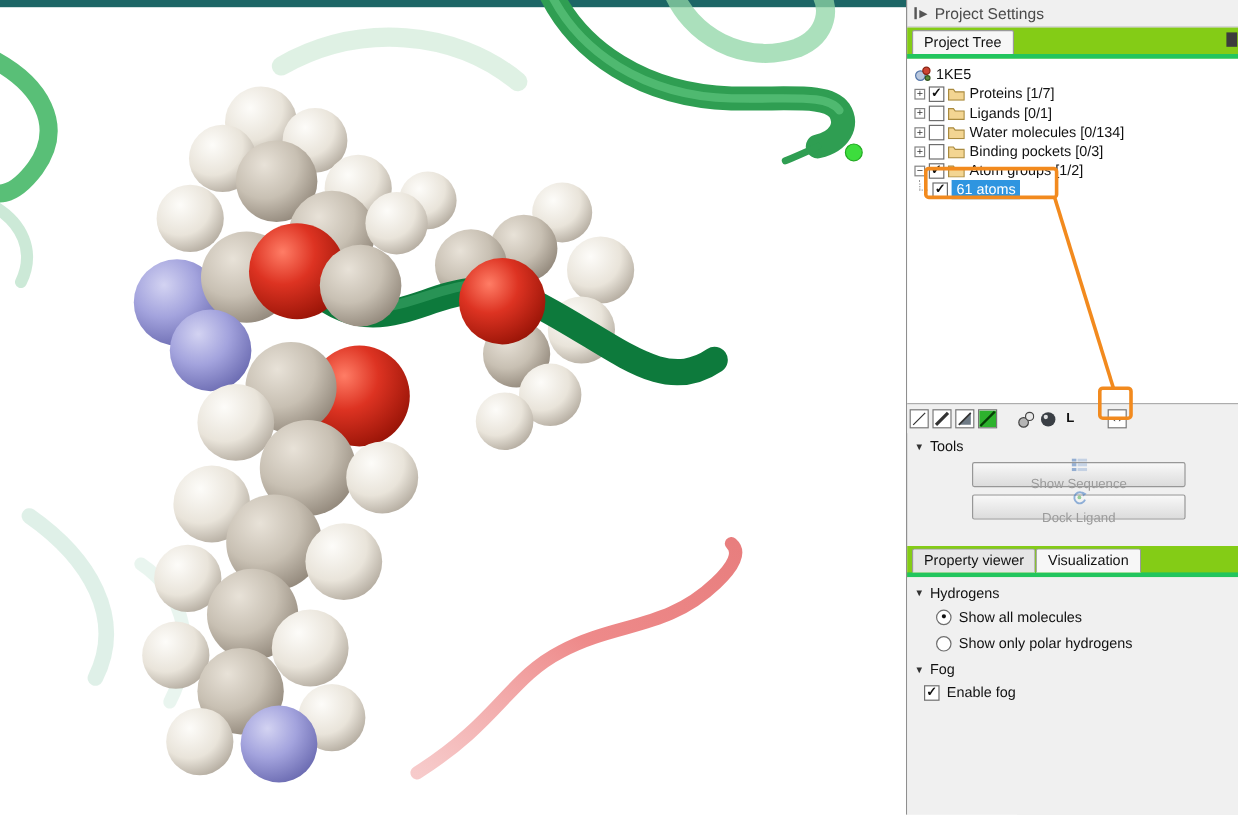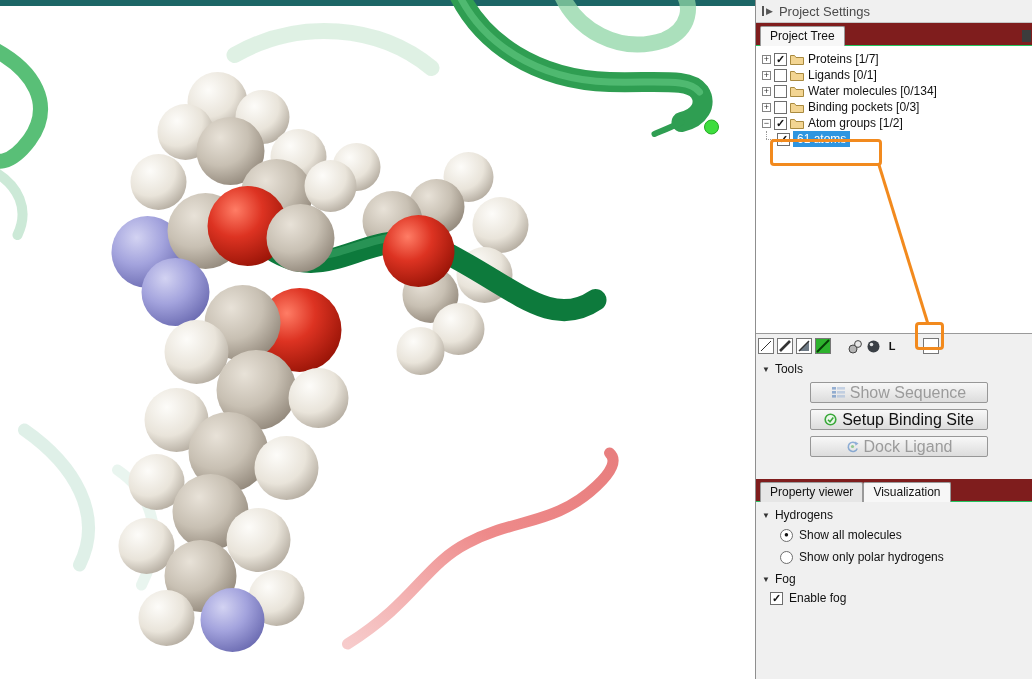--- a/index.html
+++ b/index.html
@@ -12,22 +12,22 @@
   .viewer svg{display:block;width:100%;height:100%;}
 
   
   .side{width:276px;background:#f0f0f0;border-left:1px solid #8f8f8f;
         display:flex;flex-direction:column;position:relative;}
 
   .panel-header{height:22px;display:flex;align-items:center;gap:6px;
         padding:0 6px;border-bottom:1px solid #c6c6c6;color:#4a4a4a;font-size:13px;}
   .hdr-icon{font-size:9px;color:#555;border-left:2px solid #555;padding-left:2px;line-height:10px;}
 
-  .tabbar{display:flex;align-items:flex-end;height:22px;padding-left:4px;
-        border-bottom:1px solid #22c55e;background:#7f1d1d;}
+  .tabbar{display:flex;align-items:center;height:22px;padding-left:4px;
+        border-bottom:4px solid #22c55e;background:#84cc16;}
   .tab{border:1px solid #9a9a9a;border-bottom:none;border-radius:2px 2px 0 0;
         padding:2px 9px 3px;margin-bottom:-1px;background:#e6e6e6;white-space:nowrap;}
   .tab.active{background:#f7f7f7;}
   .tab-scroll{width:9px;height:12px;background:#3c3c3c;margin-left:auto;margin-right:1px;margin-bottom:3px;}
 
   .tree{height:282px;background:#fff;border-bottom:1px solid #9a9a9a;
         padding:5px 2px 0 6px;overflow:hidden;}
   .trow{display:flex;align-items:center;height:16px;gap:3px;white-space:nowrap;}
   .expander{width:9px;height:9px;flex:none;border:1px solid #848484;background:#fff;
         font-size:9px;line-height:7px;text-align:center;color:#333;box-sizing:border-box;}
@@ -45,21 +45,21 @@
   .mi.boxed{border:1px solid #777;background:#fff;}
   .sp12{width:12px;flex:none;}
   .sp20{width:20px;flex:none;}
 
   .section-header{display:flex;align-items:center;gap:5px;padding:4px 6px 2px;color:#111;}
   .tri{font-size:8px;color:#333;}
 
   .tools-buttons{display:flex;flex-direction:column;gap:6px;padding:4px 44px 8px 54px;}
   .tool-btn{height:21px;display:flex;align-items:center;justify-content:center;gap:5px;
       background:linear-gradient(#f8f8f8,#dcdcdc);border:1px solid #979797;border-radius:2px;
-      font-family:"Liberation Sans",sans-serif;font-size:16px;color:#111;cursor:default;}
+      font-family:"Liberation Sans",sans-serif;font-size:11px;color:#111;cursor:default;flex-direction:column;}
   .tool-btn.disabled{color:#9b9b9b;}
   .tool-btn.disabled svg{opacity:.5;}
   .btn-icon{display:flex;align-items:center;}
 
   .bottom-tabs{margin-top:14px;}
   .viz{flex:1;background:#f0f0f0;padding-top:2px;}
   .radio-row{display:flex;align-items:center;gap:6px;height:22px;padding-left:24px;}
   .radio{width:13px;height:13px;border:1px solid #6e6e6e;border-radius:50%;background:#fff;
       display:flex;align-items:center;justify-content:center;box-sizing:border-box;flex:none;}
   .radio .dot{font-size:8px;line-height:8px;color:#111;}
@@ -178,20 +178,30 @@
       <span>Project Settings</span>
     </div>
 
     <div class="tabbar">
       <div class="tab active">Project Tree</div>
       <div class="tab-scroll"></div>
     </div>
 
     <div class="tree">
 
+      <div class="trow">
+        <span style="display:flex;">
+          <svg width="14" height="14" viewBox="0 0 14 14">
+            <circle cx="5" cy="8" r="4" fill="#b9c7dd" stroke="#5577aa"></circle>
+            <circle cx="10" cy="4" r="3" fill="#cc4433" stroke="#882211"></circle>
+            <circle cx="11" cy="10" r="2" fill="#5b8c3a" stroke="#33551f"></circle>
+          </svg>
+        </span>
+        <span class="tlabel">1KE5</span>
+      </div>
 
       <div class="trow">
         <span class="expander">+</span>
         <span class="cb">✓</span>
         <span style="display:flex;">
           <svg width="14" height="11" viewBox="0 0 14 11">
               <path d="M0.5 1.5 h4 l1.5 2 h7.5 v7 h-13 z" fill="#f3d592" stroke="#a98a3f"></path>
             </svg>
         </span>
         <span class="tlabel">Proteins [1/7]</span>
@@ -299,29 +309,20 @@
           <svg width="13" height="11">
               <rect x="0" y="0" width="4" height="2.6" fill="#3b6fb5"></rect>
               <rect x="5" y="0" width="8" height="2.6" fill="#9ab4d8"></rect>
               <rect x="0" y="4" width="4" height="2.6" fill="#3b6fb5"></rect>
               <rect x="5" y="4" width="8" height="2.6" fill="#9ab4d8"></rect>
               <rect x="0" y="8" width="4" height="2.6" fill="#3b6fb5"></rect>
               <rect x="5" y="8" width="8" height="2.6" fill="#9ab4d8"></rect>
             </svg>
         </span>
         <span>Show Sequence</span>
-      </button>
-      <button class="tool-btn">
-        <span class="btn-icon">
-          <svg width="13" height="13">
-              <circle cx="6.5" cy="6.5" r="5.3" fill="#eaf7ea" stroke="#3aa83a" stroke-width="1.6"></circle>
-              <path d="M4,6.7 L6,8.7 L9.3,4.6" fill="none" stroke="#3aa83a" stroke-width="1.6"></path>
-            </svg>
-        </span>
-        <span>Setup Binding Site</span>
       </button>
       <button class="tool-btn disabled">
         <span class="btn-icon">
           <svg width="13" height="13">
               <path d="M10.5,4 A4.6,4.6 0 1 0 11.2,8.4" fill="none" stroke="#2f6fbf" stroke-width="1.6"></path>
               <polygon points="9,1.5 12.5,3.5 9.5,5.8" fill="#2f6fbf"></polygon>
               <circle cx="6.5" cy="6.5" r="1.6" fill="#3aa83a"></circle>
             </svg>
         </span>
         <span>Dock Ligand</span>

